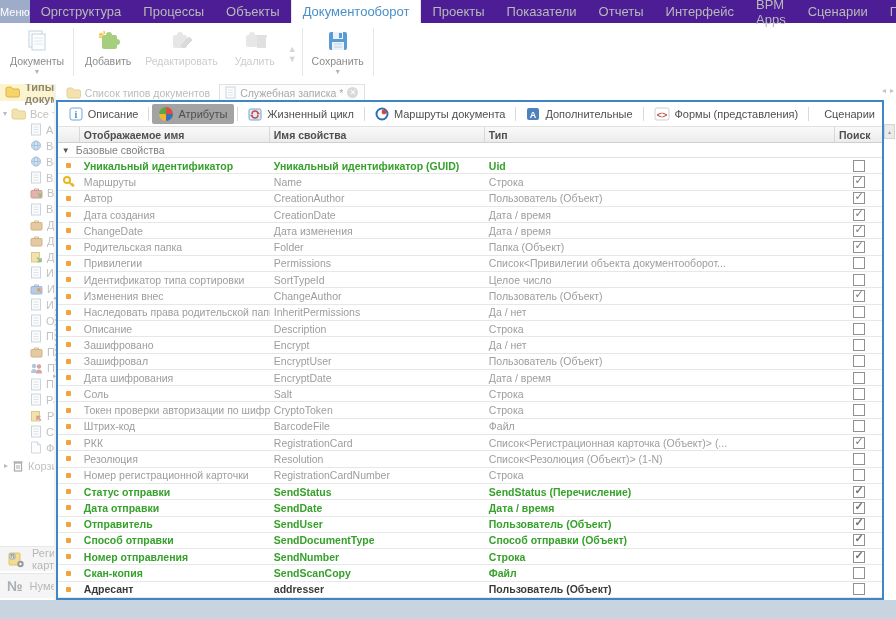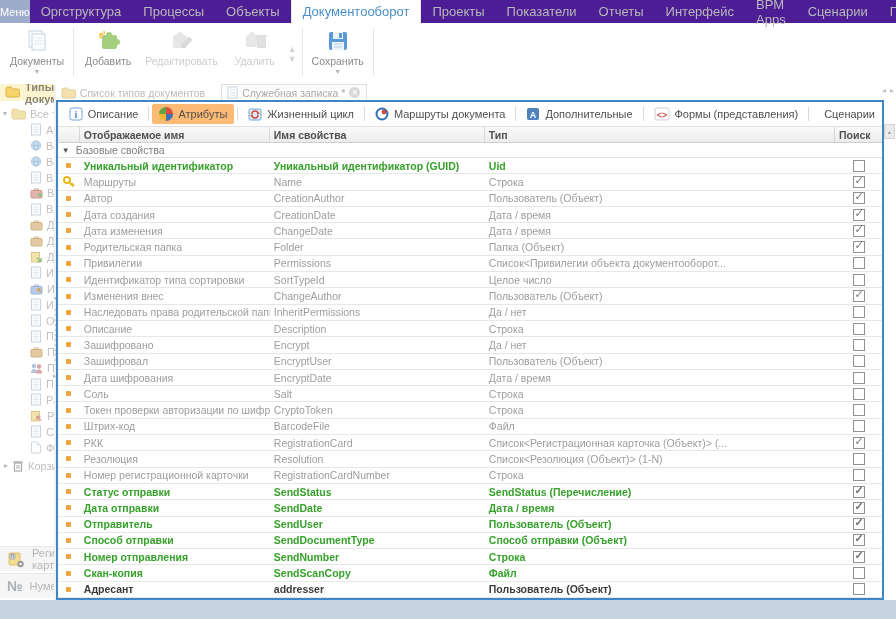--- a/index.html
+++ b/index.html
@@ -43,29 +43,29 @@
 
   
   .splitter{width:6px;background:#f1f1f1;position:relative;}
   .splitter .dots{position:absolute;top:225px;left:1px;width:4px;height:56px;
     background:repeating-linear-gradient(#c9c9c9 0 2px, transparent 2px 5px);}
   .splitter .arr{position:absolute;left:-1px;font-size:7px;color:#bdbdbd;}
   .splitter .arr.up{top:210px;} .splitter .arr.dn{top:288px;}
 
   
   .main{flex:1;display:flex;flex-direction:column;padding-right:12px;position:relative;}
-  .tab-strip{height:16px;flex:0 0 16px;display:flex;align-items:flex-end;gap:10px;font-size:10.5px;}
+  .tab-strip{height:16px;flex:0 0 16px;display:flex;align-items:flex-end;gap:3px;padding-left:5px;font-size:10.5px;}
   .doc-tab{display:flex;align-items:center;gap:4px;padding:1px 6px 1px 5px;color:#bcbcbc;white-space:nowrap;}
   .doc-tab.active{background:#fdfdfd;border:1px solid #e0e0e0;border-bottom:none;color:#a9a9a9;}
   .tab-close{width:11px;height:11px;border-radius:50%;background:#d9d9d9;color:#fff;font-size:8px;line-height:11px;text-align:center;}
 
   .panel{flex:1;border:2px solid #3e86c8;background:#fff;display:flex;flex-direction:column;overflow:hidden;}
   .inner-tabs{height:24px;flex:0 0 24px;display:flex;align-items:center;padding-left:4px;font-size:11px;color:#4f4f4f;}
   .itab{display:flex;align-items:center;gap:5px;padding:3px 7px;border-radius:2px;white-space:nowrap;}
-  .itab.active{background:#fdba74;}
+  .itab.active{background:#a3a3a3;}
   .itab-sep{width:1px;height:14px;background:#dadada;margin:0 3px;}
 
   
   .tbl{flex:1;display:flex;flex-direction:column;font-size:10.5px;overflow:hidden;}
   .thead{display:grid;grid-template-columns:22px 190px 215px 1fr 47px;height:17px;flex:0 0 17px;
     background:linear-gradient(#f9f9f9,#ececec);border-top:1px solid #e2e2e2;border-bottom:1px solid #cfcfcf;
     color:#4e4e4e;font-weight:bold;}
   .th{display:flex;align-items:center;padding-left:4px;border-right:1px solid #d8d8d8;overflow:hidden;white-space:nowrap;}
   .th:last-child{border-right:none;}
   .group-row{height:15px;flex:0 0 15px;display:flex;align-items:center;gap:6px;padding-left:4px;color:#7f7f7f;border-bottom:1px solid #e2e2e2;}
@@ -604,22 +604,22 @@
               <div class="cell">CreationDate</div>
               <div class="cell">Дата / время</div>
               <div class="cbwrap">
                 <div class="cb checked"></div>
               </div>
             </div>
             <div class="row">
               <div class="icoc">
                 <span class="omark"></span>
               </div>
+              <div class="cell">ChangeDate</div>
               <div class="cell">Дата изменения</div>
-              <div class="cell">ChangeDate</div>
               <div class="cell">Дата / время</div>
               <div class="cbwrap">
                 <div class="cb checked"></div>
               </div>
             </div>
             <div class="row">
               <div class="icoc">
                 <span class="omark"></span>
               </div>
               <div class="cell">Родительская папка</div>

